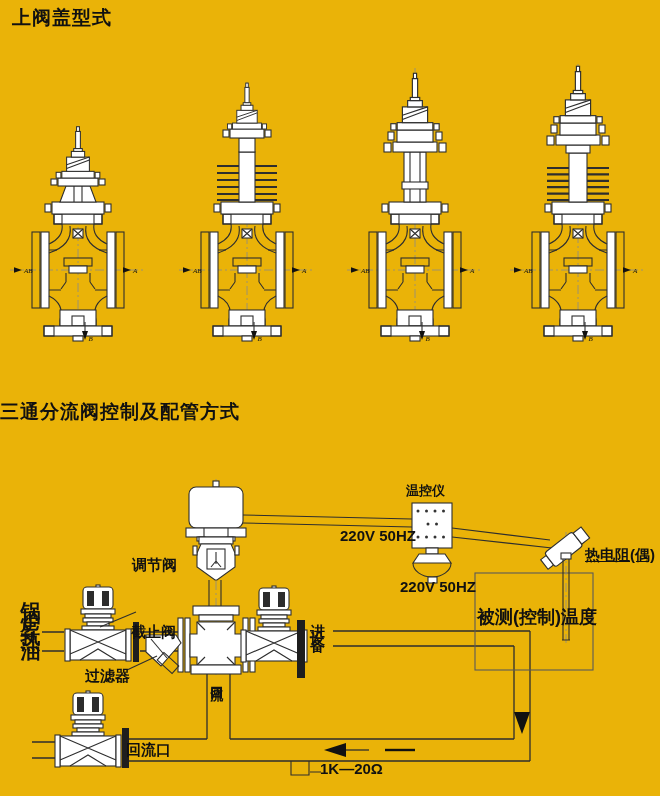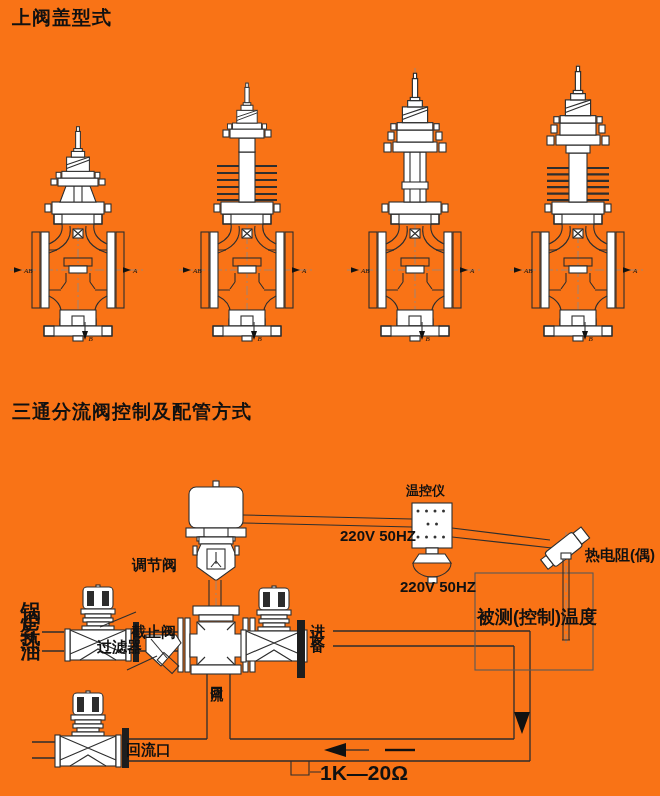--- a/index.html
+++ b/index.html
@@ -1,18 +1,18 @@
 <!DOCTYPE html>
 <html><head>
 <meta charset="utf-8">
 <style>
   html,body{margin:0;padding:0;background:#e8e8e8;}
   #page{
     position:relative;width:660px;height:796px;margin:0 auto;
-    background:#f97316;overflow:hidden;
+    background:#eab308;overflow:hidden;
     font-family:"Liberation Sans",sans-serif;
   }
   .lbl{position:absolute;font-family:"Liberation Sans",sans-serif;font-weight:600;color:#111;
        white-space:nowrap;line-height:1.1;}
   .title{font-size:19px;letter-spacing:1px;font-weight:600;}
   .vtext{writing-mode:vertical-rl;text-orientation:upright;}
   svg{position:absolute;left:0;}
   .s   {fill:#ffffff;stroke:#2e2e2e;stroke-width:1.1;}
   .sn  {fill:none;stroke:#2e2e2e;stroke-width:1.1;}
   .ln  {fill:none;stroke:#2e2e2e;stroke-width:1.1;}
@@ -143,21 +143,21 @@
       <rect x="-22" y="-135" width="44" height="10" class="s"></rect>
       <rect x="-31" y="-134" width="7" height="9" class="s"></rect>
       <rect x="24" y="-134" width="7" height="9" class="s"></rect>
       <rect x="-18" y="-147" width="36" height="12" class="s"></rect>
       <rect x="-27" y="-145" width="6" height="8" class="s"></rect>
       <rect x="21" y="-145" width="6" height="8" class="s"></rect>
       <use href="#tw" transform="translate(0,-147) scale(1.05)"></use>
     </g>
   </svg>
 
-  <div class="lbl title" style="left:12px;top:402px;text-align:center;">三通分流阀控制及配管方式</div>
+  <div class="lbl title" style="left:0;top:402px;text-align:center;">三通分流阀控制及配管方式</div>
 
   <svg viewBox="0 0 660 360" width="660" height="360" style="top:436px;">
     <defs>
       <pattern id="h2" width="5" height="5" patternUnits="userSpaceOnUse" patternTransform="rotate(45)">
         <line x1="0" y1="0" x2="0" y2="5" stroke="#555" stroke-width="1"></line>
       </pattern>
 
       <g id="sv">
         <rect x="-2" y="-56" width="4" height="20" class="s"></rect>
         <rect x="-15" y="-54" width="30" height="22" rx="4" class="s"></rect>
@@ -279,24 +279,24 @@
         <rect x="12" y="-7" width="10" height="14" class="s"></rect>
       </g>
       <rect x="561" y="117" width="10" height="6" class="s"></rect>
       <path class="ln" d="M563,123 V204 M569,123 V204 M562,204 H570"></path>
     </g>
   </svg>
 
   <div class="lbl" style="left:406px;top:484px;font-size:13px;">温控仪</div>
   <div class="lbl" style="left:340px;top:528px;font-size:15px;">220V 50HZ</div>
   <div class="lbl" style="left:400px;top:579px;font-size:15px;">220V 50HZ</div>
-  <div class="lbl" style="left:585px;top:547px;font-size:15px;">热电阻(偶)</div>
+  <div class="lbl" style="left:585px;top:547px;font-size:15px;text-decoration:underline;">热电阻(偶)</div>
   <div class="lbl" style="left:477px;top:608px;font-size:18px;">被测(控制)温度</div>
   <div class="lbl" style="left:132px;top:557px;font-size:15px;">调节阀</div>
   <div class="lbl" style="left:131px;top:624px;font-size:15px;">截止阀</div>
-  <div class="lbl" style="left:85px;top:639px;font-size:15px;margin-left:12px;">过滤器</div>
+  <div class="lbl" style="left:85px;top:668px;font-size:15px;">过滤器</div>
   <div class="lbl" style="left:126px;top:742px;font-size:15px;">回流口</div>
-  <div class="lbl" style="left:320px;top:761px;font-size:21px;">1K—20Ω</div>
+  <div class="lbl" style="left:320px;top:761px;font-size:15px;">1K—20Ω</div>
   <div class="lbl vtext" style="left:20px;top:585px;font-size:20px;letter-spacing:10px;">锅炉导热油</div>
   <div class="lbl vtext" style="left:309px;top:612px;font-size:15px;letter-spacing:7px;">进设备</div>
   <div class="lbl vtext" style="left:209px;top:676px;font-size:13px;letter-spacing:1px;">回流口</div>
 
 </div>
 
 </body></html>

